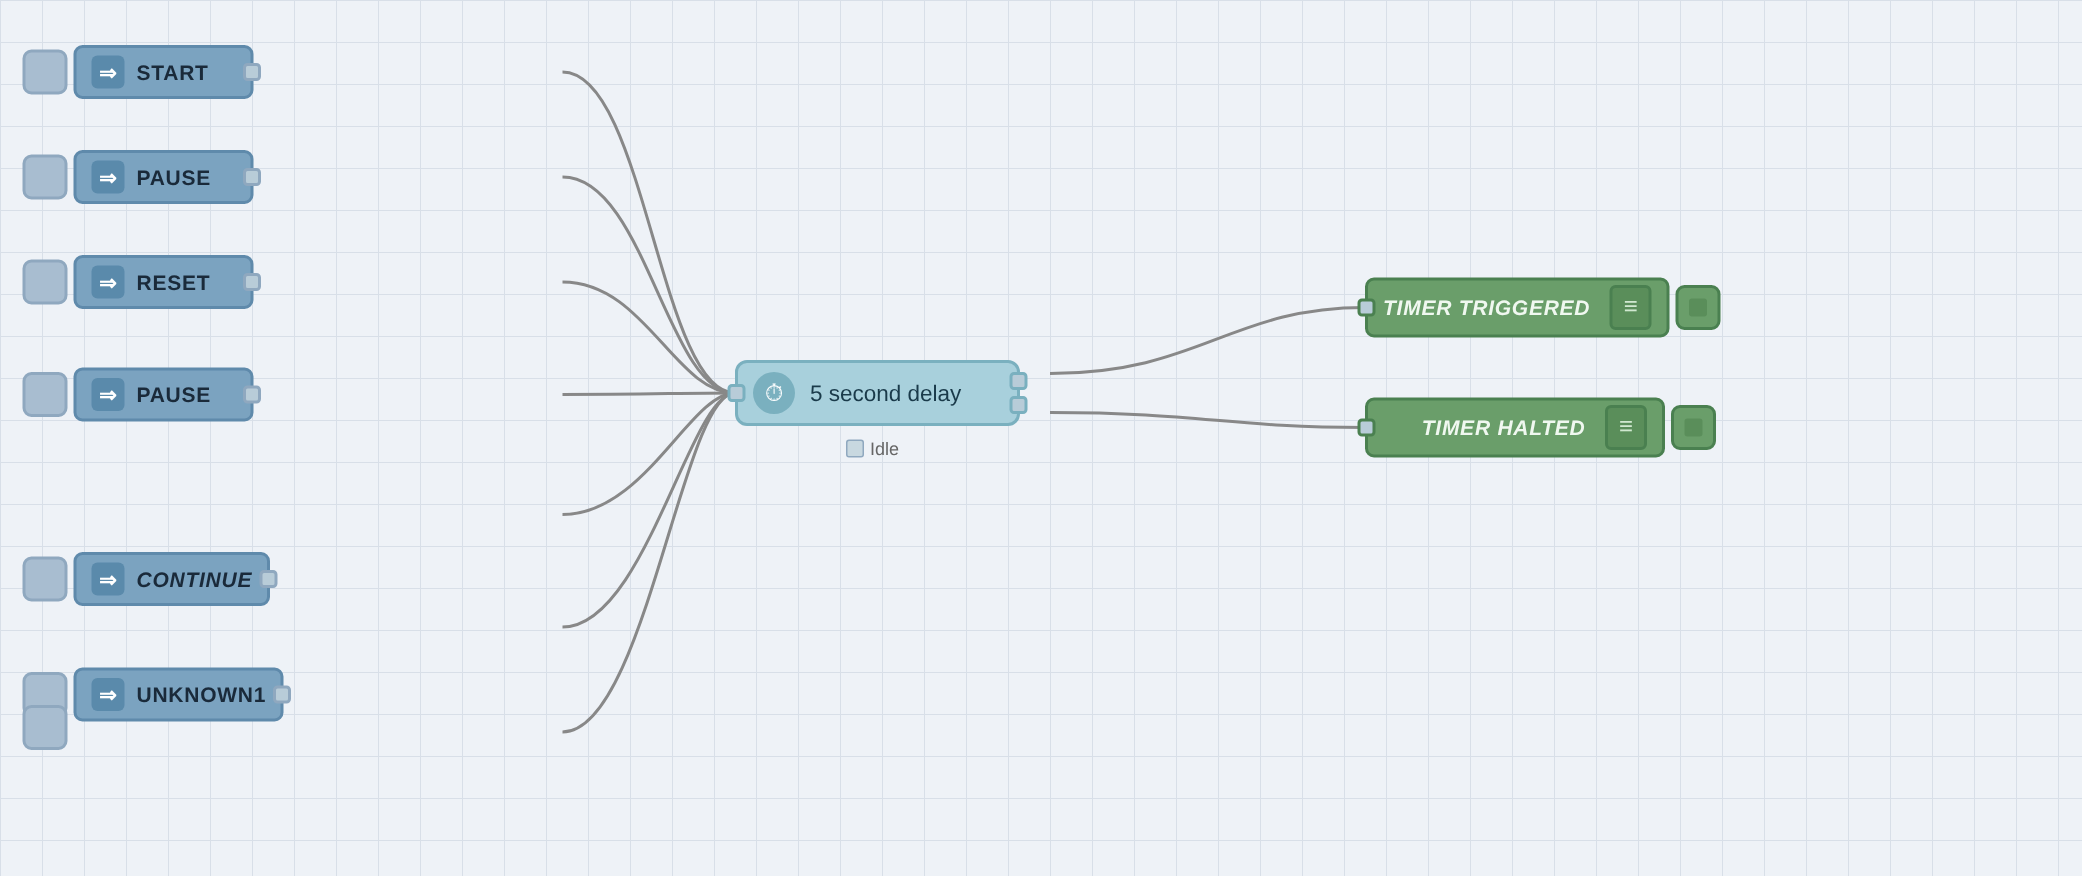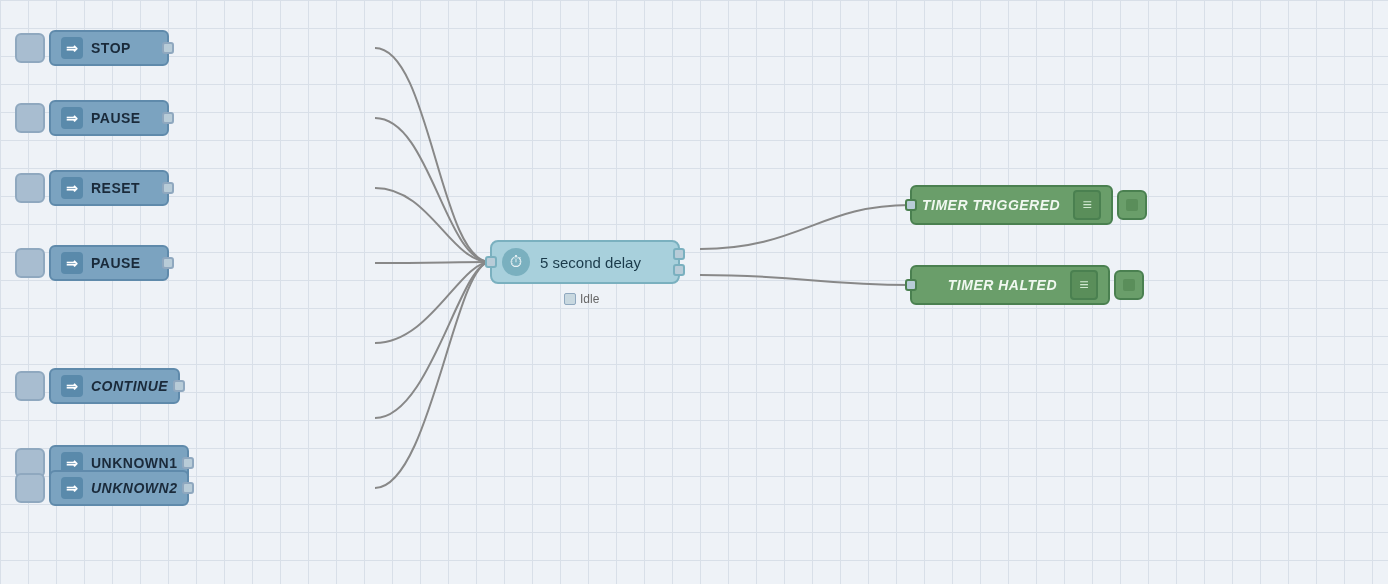--- a/index.html
+++ b/index.html
@@ -308,21 +308,21 @@
 
     <path d="M 700,249 C 800,249 820,205 910,205" stroke="#888" stroke-width="2" fill="none"></path>
 
     <path d="M 700,275 C 800,275 820,285 910,285" stroke="#888" stroke-width="2" fill="none"></path>
   </svg>
 
   <div class="node input-node" style="left:15px; top:30px;">
     <div class="node-square-btn"></div>
     <div class="node-body">
       <div class="arrow-icon"></div>
-      <span class="node-label">STOP</span>
+      <span class="node-label">START</span>
       <div class="connector-dot"></div>
     </div>
   </div>
 
   <div class="node input-node" style="left:15px; top:100px;">
     <div class="node-square-btn"></div>
     <div class="node-body">
       <div class="arrow-icon"></div>
       <span class="node-label">PAUSE</span>
       <div class="connector-dot"></div>
@@ -360,25 +360,20 @@
     <div class="node-square-btn"></div>
     <div class="node-body">
       <div class="arrow-icon"></div>
       <span class="node-label">UNKNOWN1</span>
       <div class="connector-dot"></div>
     </div>
   </div>
 
   <div class="node input-node" style="left:15px; top:470px;">
     <div class="node-square-btn"></div>
-    <div class="node-body italic">
-      <div class="arrow-icon"></div>
-      <span class="node-label">UNKNOWN2</span>
-      <div class="connector-dot"></div>
-    </div>
   </div>
 
   <div class="timer-node" style="left:490px; top:240px;">
     <div class="timer-body">
       <div class="timer-connector-left"></div>
       <div class="timer-icon">⏱</div>
       <span class="timer-label">5 second delay</span>
       <div class="timer-connector-right-top"></div>
       <div class="timer-connector-right-bottom"></div>
     </div>

